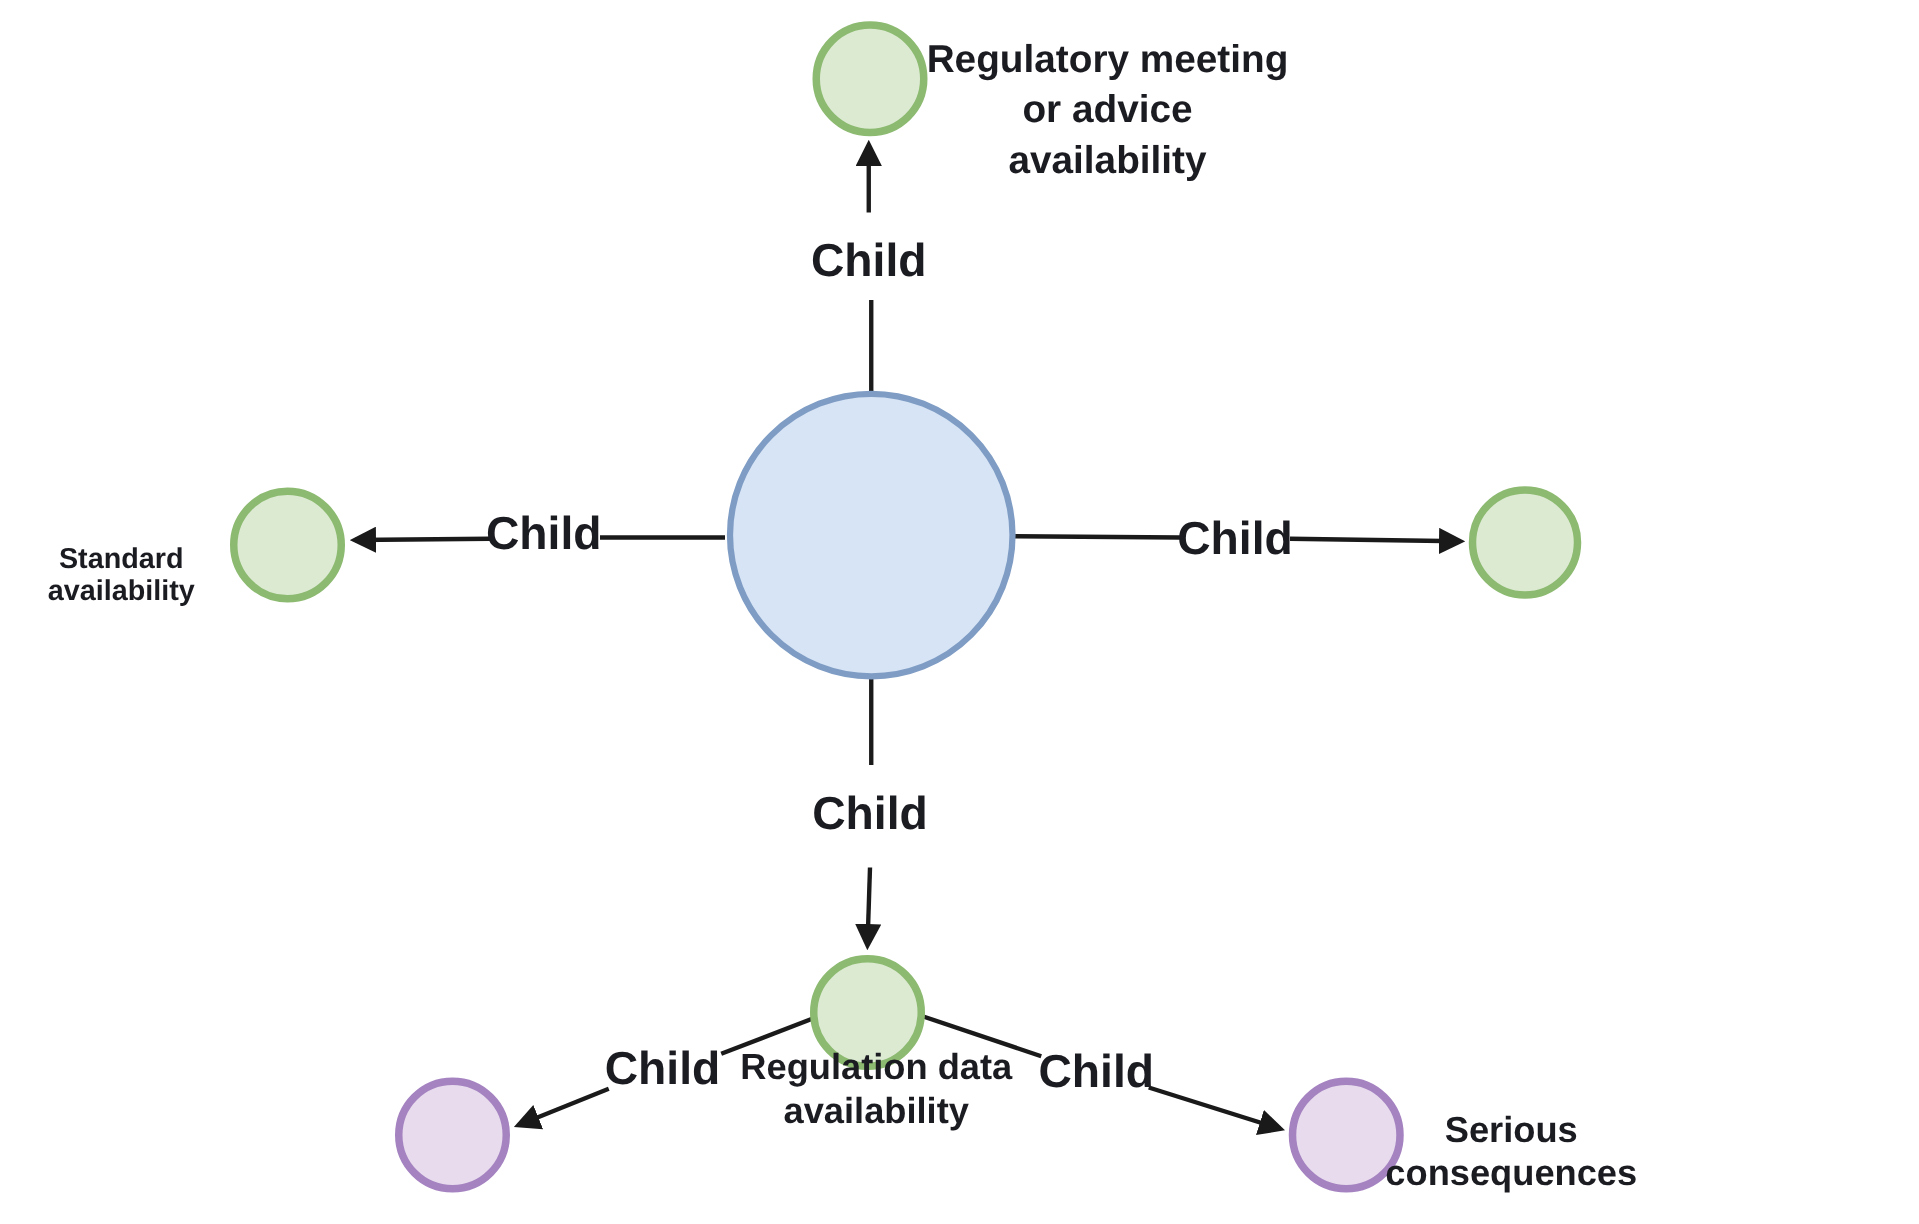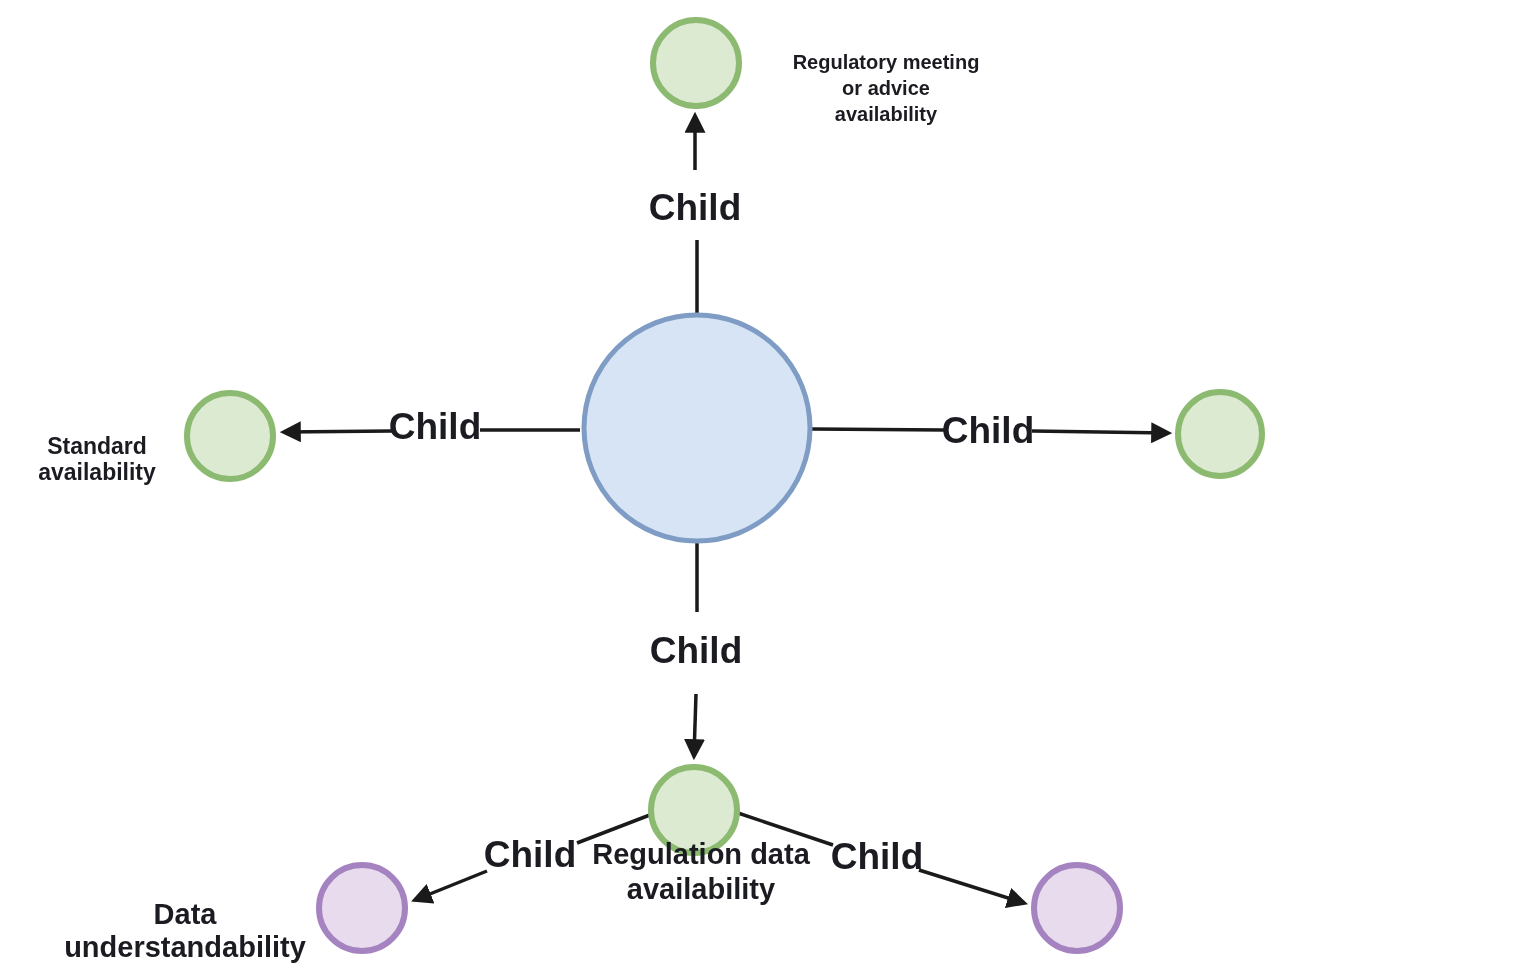--- a/index.html
+++ b/index.html
@@ -16,21 +16,21 @@
     position: absolute;
     transform: translate(-50%, -50%);
     text-align: center;
     white-space: pre-line;
     font-weight: bold;
     color: #1b1b22;
     font-family: "Liberation Sans", sans-serif;
     line-height: 1.22;
   }
   .lbl-center { font-size: 31px; line-height: 1.24; }
-  .lbl-top    { font-size: 20px; line-height: 1.3; }
+  .lbl-top    { font-size: 31px; line-height: 1.3; }
   .lbl-left   { font-size: 23px; line-height: 1.12; }
   .lbl-right  { font-size: 28px; line-height: 1.28; }
   .lbl-bottom { font-size: 29px; line-height: 1.2; }
   .lbl-bl     { font-size: 29px; line-height: 1.15; }
   .lbl-br     { font-size: 29px; line-height: 1.2; }
   .edge-lbl   { font-size: 37px; }
   line.edge { stroke:#1a1a1a; stroke-width:3.5; }
 </style>
 </head>
 <body>
@@ -82,23 +82,23 @@
 or advice
 availability</div>
 
   <div class="lbl lbl-left" style="left:97px; top:460px;">Standard
 availability</div>
 
 
   <div class="lbl lbl-bottom" style="left:701px; top:872px;">Regulation data
 availability</div>
 
-  <div class="lbl lbl-bl" style="left:185px; top:931px;">Data
-understandability</div>
 
+  <div class="lbl lbl-br" style="left:1209px; top:922px;">Serious
+consequences</div>
 
   <div class="lbl edge-lbl" style="left:695px; top:208px;">Child</div>
 
   <div class="lbl edge-lbl" style="left:435px; top:427px;">Child</div>
 
   <div class="lbl edge-lbl" style="left:988px; top:431px;">Child</div>
 
   <div class="lbl edge-lbl" style="left:696px; top:651px;">Child</div>
 
   <div class="lbl edge-lbl" style="left:530px; top:855px;">Child</div>

